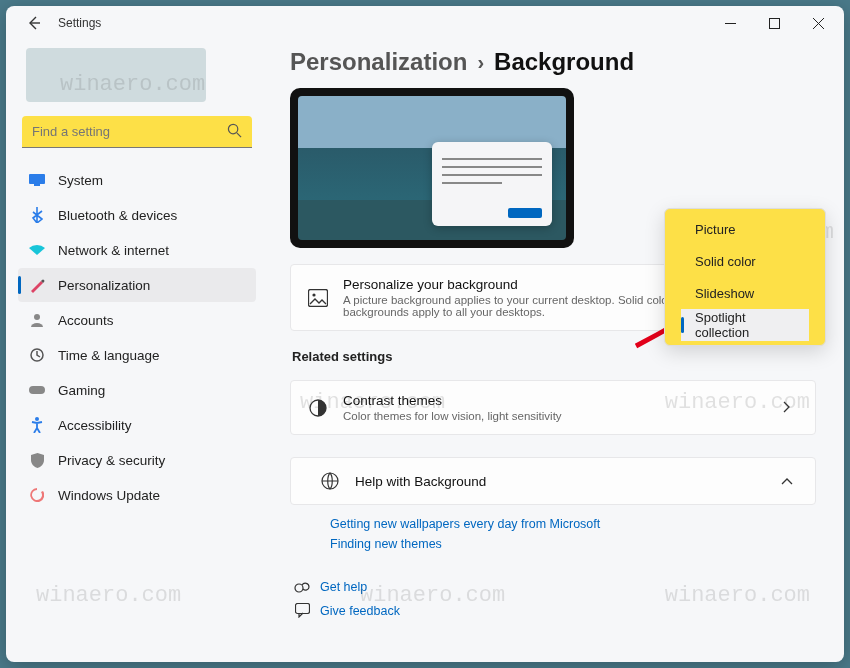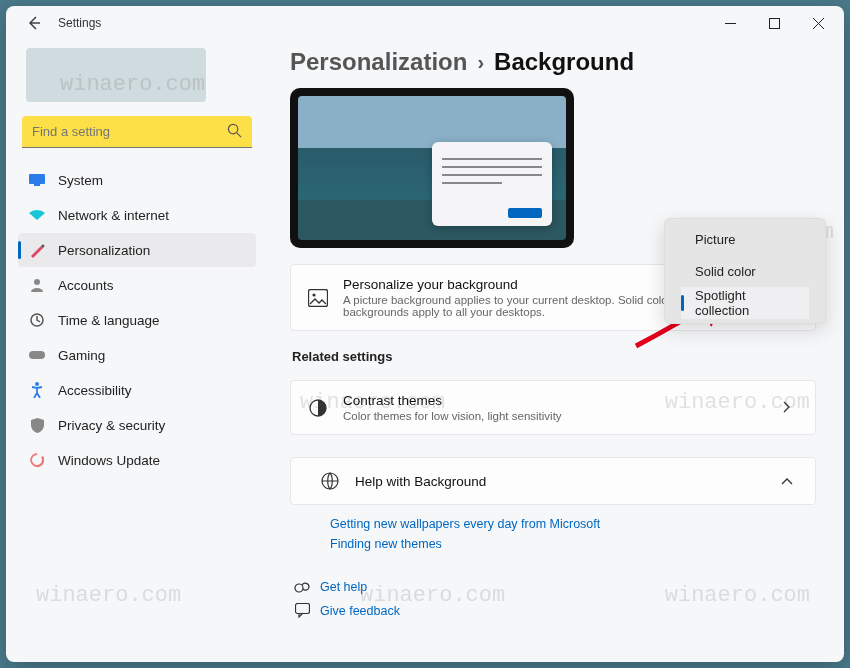--- a/index.html
+++ b/index.html
@@ -39,21 +39,21 @@
   .card .cd { font-size:11.5px; color:#666; margin-top:2px;}
   .card .cchev { width:24px; color:#333; text-align:center;}
   .sect { font-size:13px; font-weight:600; color:#222; margin:18px 0 4px 2px;}
   .helplinks { padding:6px 0 6px 40px; font-size:12.5px; color:#0067c0;}
   .helplinks div { margin:6px 0; cursor:pointer;}
   .foot { margin-top:16px; padding-left:2px;}
   .foot .frow { display:flex; align-items:center; font-size:12.5px; color:#0067c0; margin:8px 0; cursor:pointer;}
   .foot .frow .ficon { width:20px; margin-right:8px; color:#333; display:flex;align-items:center;justify-content:center;}
 
   
-  .dd { position:absolute; top:178px; right:18px; width:162px; background:#e5e5e5; border:1px solid #ddd; border-radius:6px; box-shadow:0 6px 20px rgba(0,0,0,.15); padding:4px 16px; z-index:20;}
+  .dd { position:absolute; top:168px; right:18px; width:162px; background:#fde047; border:1px solid #ddd; border-radius:6px; box-shadow:0 6px 20px rgba(0,0,0,.15); padding:4px 16px; z-index:20;}
   .dd .item { height:32px; display:flex;align-items:center;padding:0 14px; font-size:13px; color:#222; cursor:pointer; position:relative;}
   .dd .item.sel { background:#efeff1;}
   .dd .item.sel::before{ content:""; position:absolute; left:0; top:8px; width:3px; height:16px; background:#0067c0; border-radius:2px;}
 
   
   .arrow { position:absolute; top:244px; right:106px; z-index:19;}
 
   
   .wm { position:absolute; font-size:22px; color:rgba(60,60,60,.15); font-family:Liberation Mono, monospace; pointer-events:none; user-select:none;}
 </style>
@@ -101,20 +101,28 @@
       </div>
       <ul class="navlist">
         <li class="navitem">
             <span class="nicon">
               <svg width="16" height="12">
                 <rect x="0" y="0" width="16" height="10" rx="1" fill="#2b7de9"></rect>
                 <rect x="5" y="10" width="6" height="2" fill="#2b7de9"></rect>
               </svg>
             </span>
             <span>System</span>
+          </li>
+        <li class="navitem">
+            <span class="nicon">
+              <svg width="12" height="16" viewBox="0 0 12 16">
+                <path d="M6 0v16l5-4-9-7m9-1L2 11l4 5" fill="none" stroke="#2b7de9" stroke-width="1.6"></path>
+              </svg>
+            </span>
+            <span>Bluetooth &amp; devices</span>
           </li>
         <li class="navitem">
             <span class="nicon">
               <svg width="16" height="12">
                 <path d="M8 11 0 4a12 12 0 0 1 16 0z" fill="#18c5d9"></path>
               </svg>
             </span>
             <span>Network &amp; internet</span>
           </li>
         <li class="navitem sel">
@@ -274,20 +282,23 @@
           </div>
       </div>
 
       <div class="dd">
         <div class="item">
             <span>Picture</span>
           </div>
         <div class="item">
             <span>Solid color</span>
           </div>
+        <div class="item">
+            <span>Slideshow</span>
+          </div>
         <div class="item sel">
             <span>Spotlight collection</span>
           </div>
       </div>
 
       <svg class="arrow" width="110" height="70" viewBox="0 0 110 70">
         <defs>
             <marker id="ah" markerWidth="8" markerHeight="8" refX="6" refY="4" orient="auto">
               <path d="M0 0 8 4 0 8z" fill="#e2001a"></path>
             </marker>

